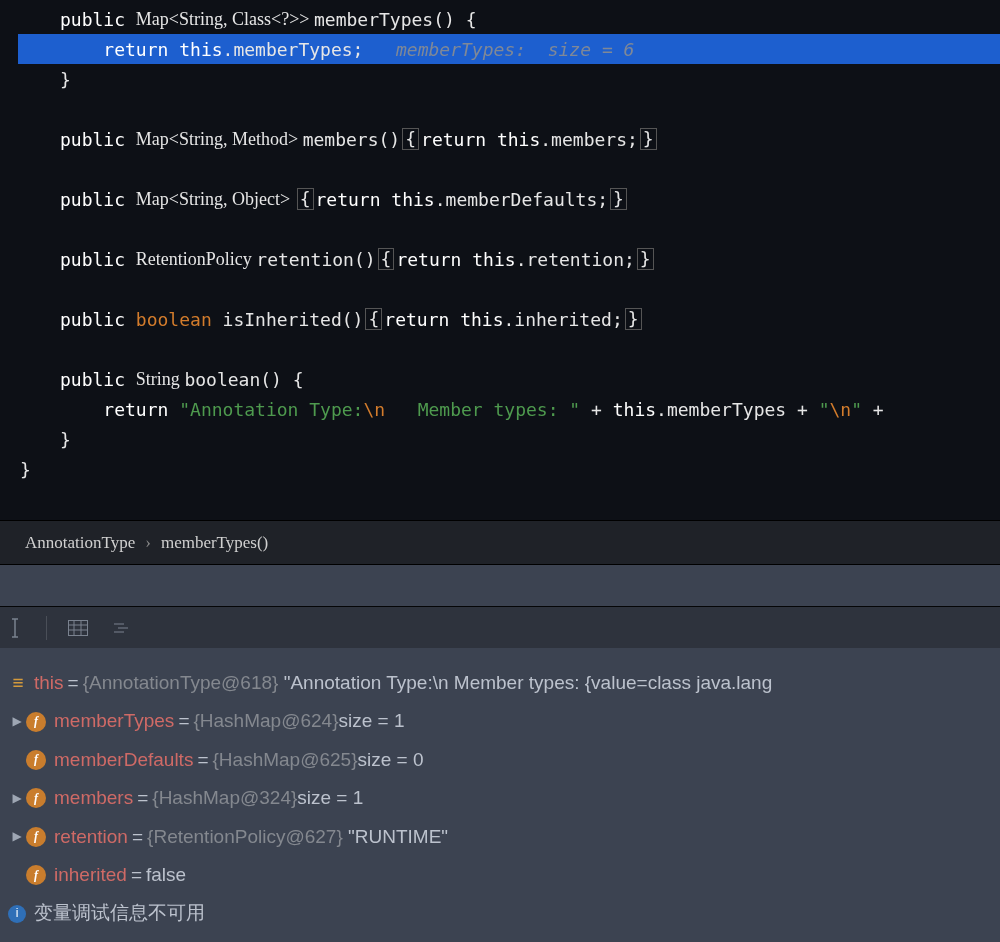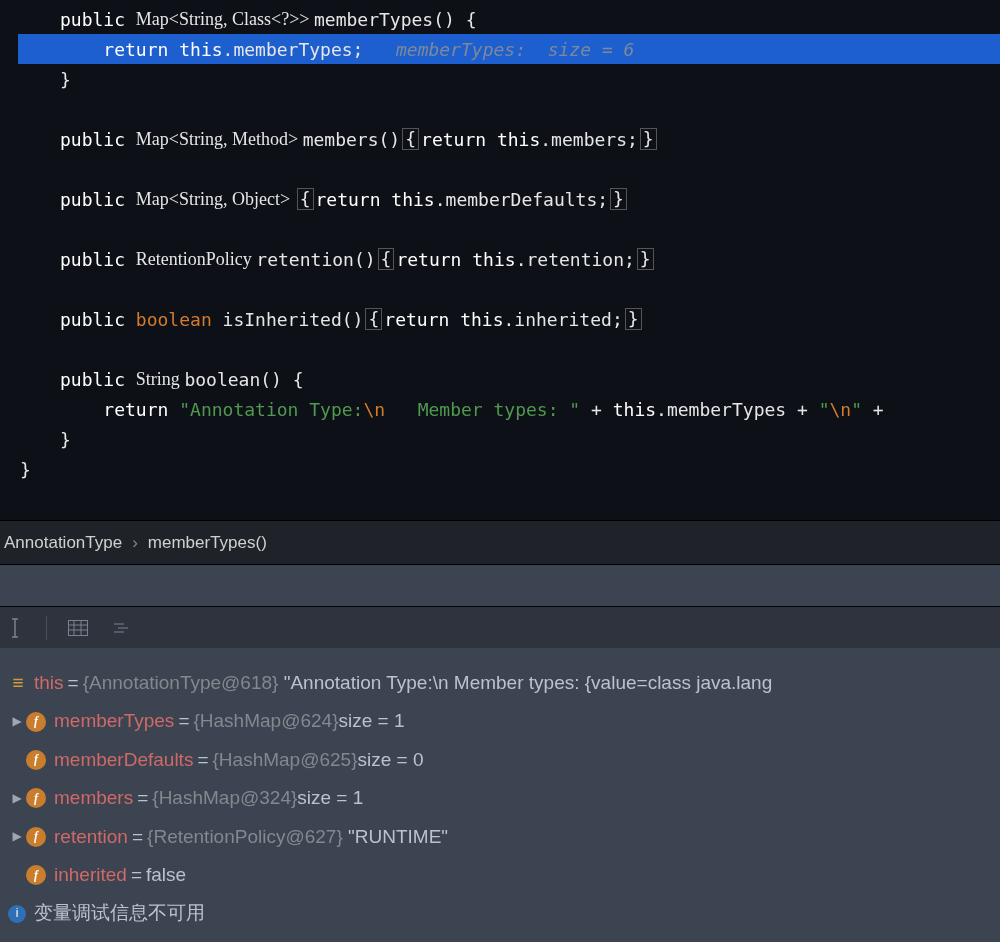--- a/index.html
+++ b/index.html
@@ -54,22 +54,22 @@
   }
   .indent-guide {
     color: #3a3f47;
   }
 
   .breadcrumb {
     height: 44px;
     background: #1f2228;
     display: flex;
     align-items: center;
-    padding-left: 4px;
-    font-family: Liberation Sans, sans-serif;
+    padding-left: 25px;
+    font-family: Liberation Serif, serif;
     font-size: 17px;
     color: #d0d0d0;
     border-top: 1px solid #000;
   }
   .breadcrumb .sep { margin: 0 10px; color: #888; }
   .dbg-spacer {
     height: 42px;
     background: #3c4351;
     border-top: 1px solid #000;
   }

